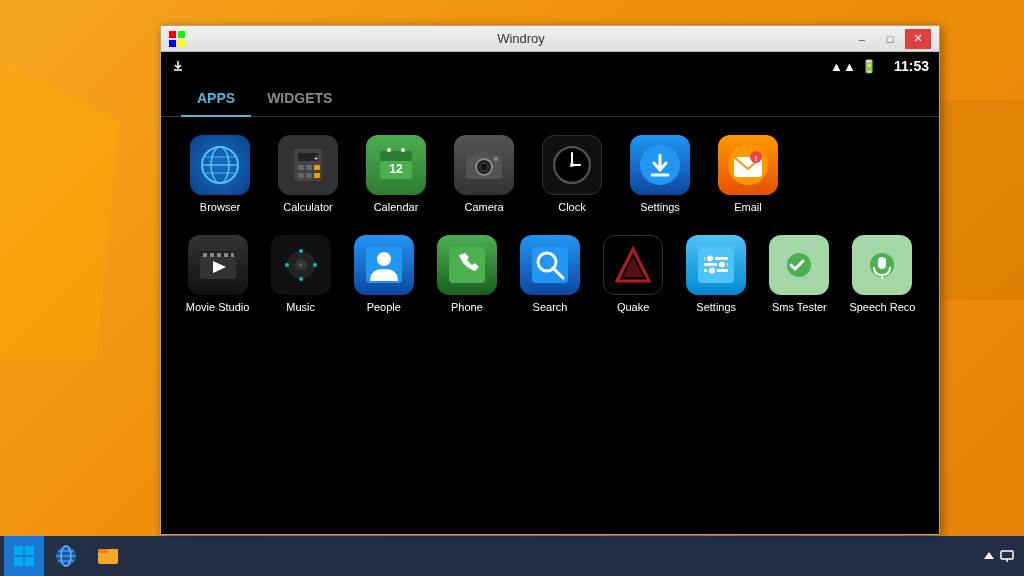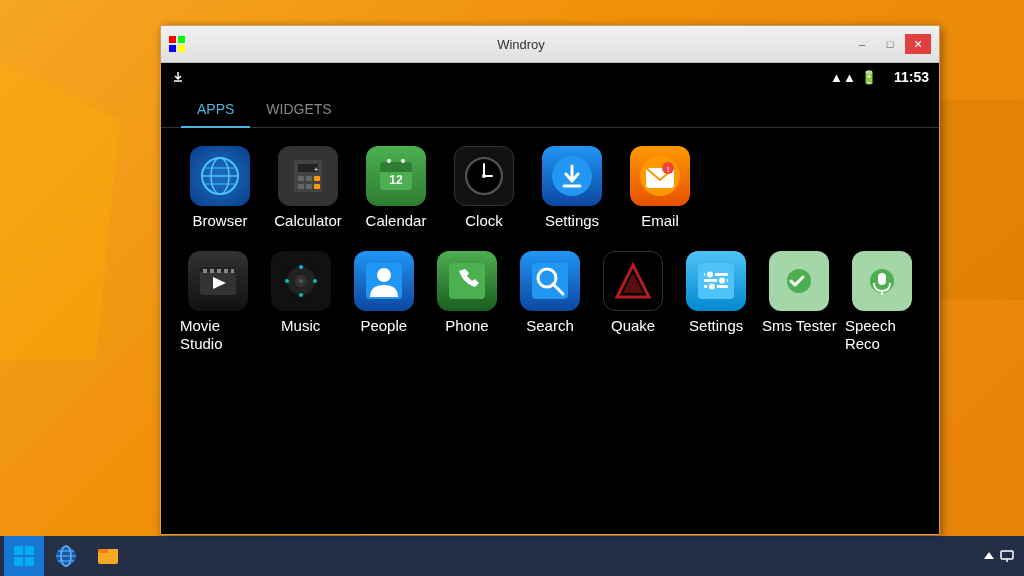--- a/index.html
+++ b/index.html
@@ -36,21 +36,21 @@
       border: 1px solid #c8a060;
       border-radius: 2px;
       box-shadow: 2px 2px 10px rgba(0,0,0,0.4);
       display: flex;
       flex-direction: column;
     }
 
     
     .title-bar {
       background: linear-gradient(to bottom, #f0f0f0, #e0e0e0);
-      height: 37px;
+      height: 26px;
       display: flex;
       align-items: center;
       padding: 0 8px;
       flex-shrink: 0;
       border-bottom: 1px solid #bbb;
     }
     .title-bar-icon {
       width: 16px; height: 16px;
       margin-right: 8px;
       display: flex; align-items: center; justify-content: center;
@@ -105,21 +105,21 @@
       background: #000;
       display: flex;
       padding: 0 20px;
       border-bottom: 1px solid #333;
       flex-shrink: 0;
     }
     .tab-item {
       padding: 10px 16px;
       color: #888;
       font-size: 14px;
-      font-weight: normal;
+      font-weight: bold;
       cursor: pointer;
       position: relative;
     }
     .tab-item.active {
       color: #4db6e0;
     }
     .tab-item.active::after {
       content: '';
       position: absolute;
       bottom: -1px; left: 0; right: 0;
@@ -151,21 +151,21 @@
     .app-icon {
       width: 60px; height: 60px;
       border-radius: 12px;
       display: flex; align-items: center; justify-content: center;
       margin-bottom: 6px;
       font-size: 28px;
       overflow: hidden;
     }
     .app-label {
       color: white;
-      font-size: 15px;
+      font-size: 11px;
       text-align: left;
       line-height: 1.2;
     }
 
     
     .icon-browser { background: radial-gradient(circle, #1a6fc4, #0a3f8a); }
     .icon-calculator { background: #333; }
     .icon-calendar { background: linear-gradient(to bottom, #4caf50, #2e7d32); }
     .icon-camera { background: linear-gradient(to bottom, #555, #333); }
     .icon-clock { background: #111; border: 1px solid #333; }
@@ -306,20 +306,33 @@
                 <rect x="6" y="8" width="32" height="10" rx="3" fill="#2e7d32"></rect>
                 <rect x="6" y="14" width="32" height="4" fill="#2e7d32"></rect>
                 <circle cx="15" cy="7" r="2" fill="#fff"></circle>
                 <circle cx="29" cy="7" r="2" fill="#fff"></circle>
                 <text x="22" y="30" fill="white" font-size="12" text-anchor="middle" font-weight="bold">12</text>
               </svg>
           </div>
           <span class="app-label">Calendar</span>
         </div>
 
+        <div class="app-item">
+          <div class="app-icon icon-camera">
+            <svg width="44" height="44" viewBox="0 0 44 44">
+                <rect x="4" y="12" width="36" height="24" rx="4" fill="#555"></rect>
+                <circle cx="22" cy="24" r="8" fill="#222" stroke="#888" stroke-width="2"></circle>
+                <circle cx="22" cy="24" r="5" fill="#333"></circle>
+                <circle cx="22" cy="24" r="3" fill="#111"></circle>
+                <rect x="14" y="8" width="12" height="6" rx="2" fill="#555"></rect>
+                <circle cx="34" cy="16" r="2" fill="#888"></circle>
+              </svg>
+          </div>
+          <span class="app-label">Camera</span>
+        </div>
 
         <div class="app-item">
           <div class="app-icon icon-clock">
             <svg width="44" height="44" viewBox="0 0 44 44">
                 <circle cx="22" cy="22" r="18" fill="#111" stroke="#555" stroke-width="2"></circle>
                 <circle cx="22" cy="22" r="16" fill="#000"></circle>
                 <line x1="22" y1="22" x2="22" y2="10" stroke="white" stroke-width="2" stroke-linecap="round"></line>
                 <line x1="22" y1="22" x2="30" y2="22" stroke="white" stroke-width="2" stroke-linecap="round"></line>
                 <circle cx="22" cy="22" r="2" fill="white"></circle>
               </svg>

